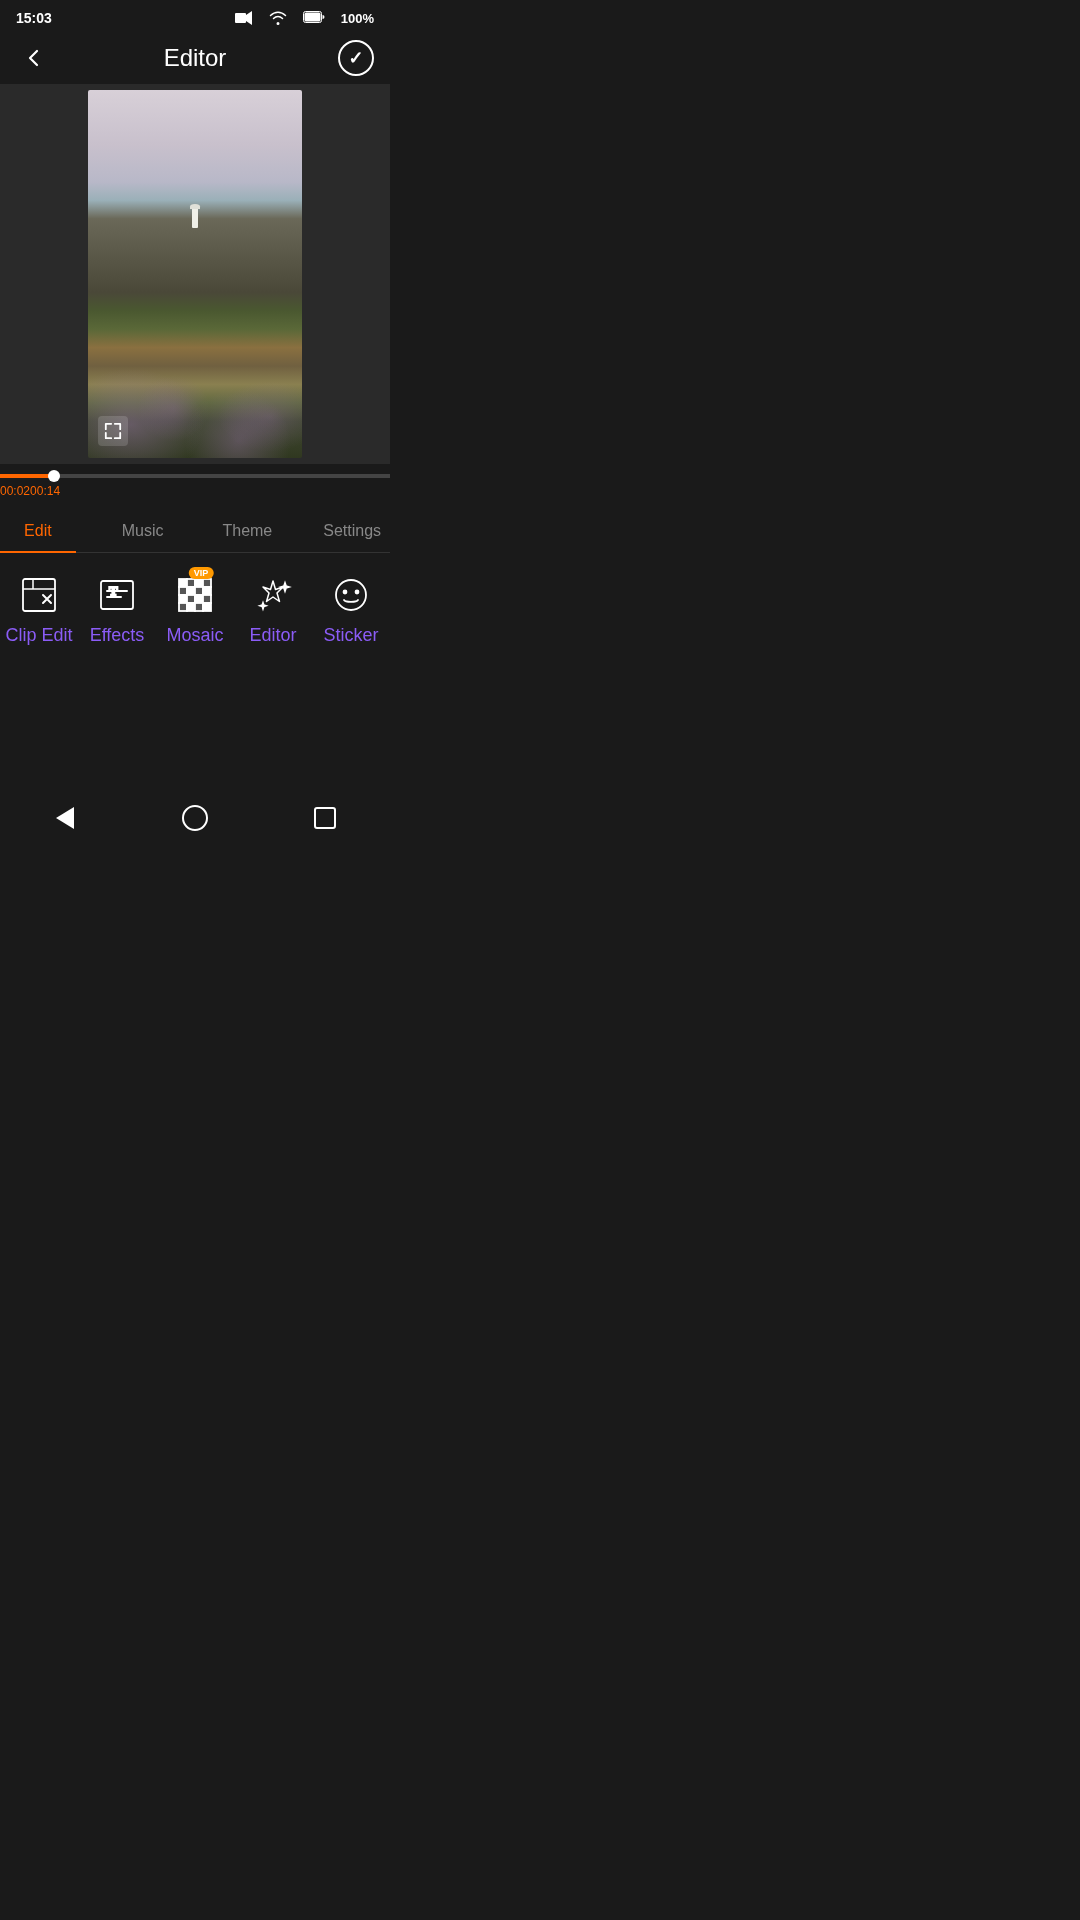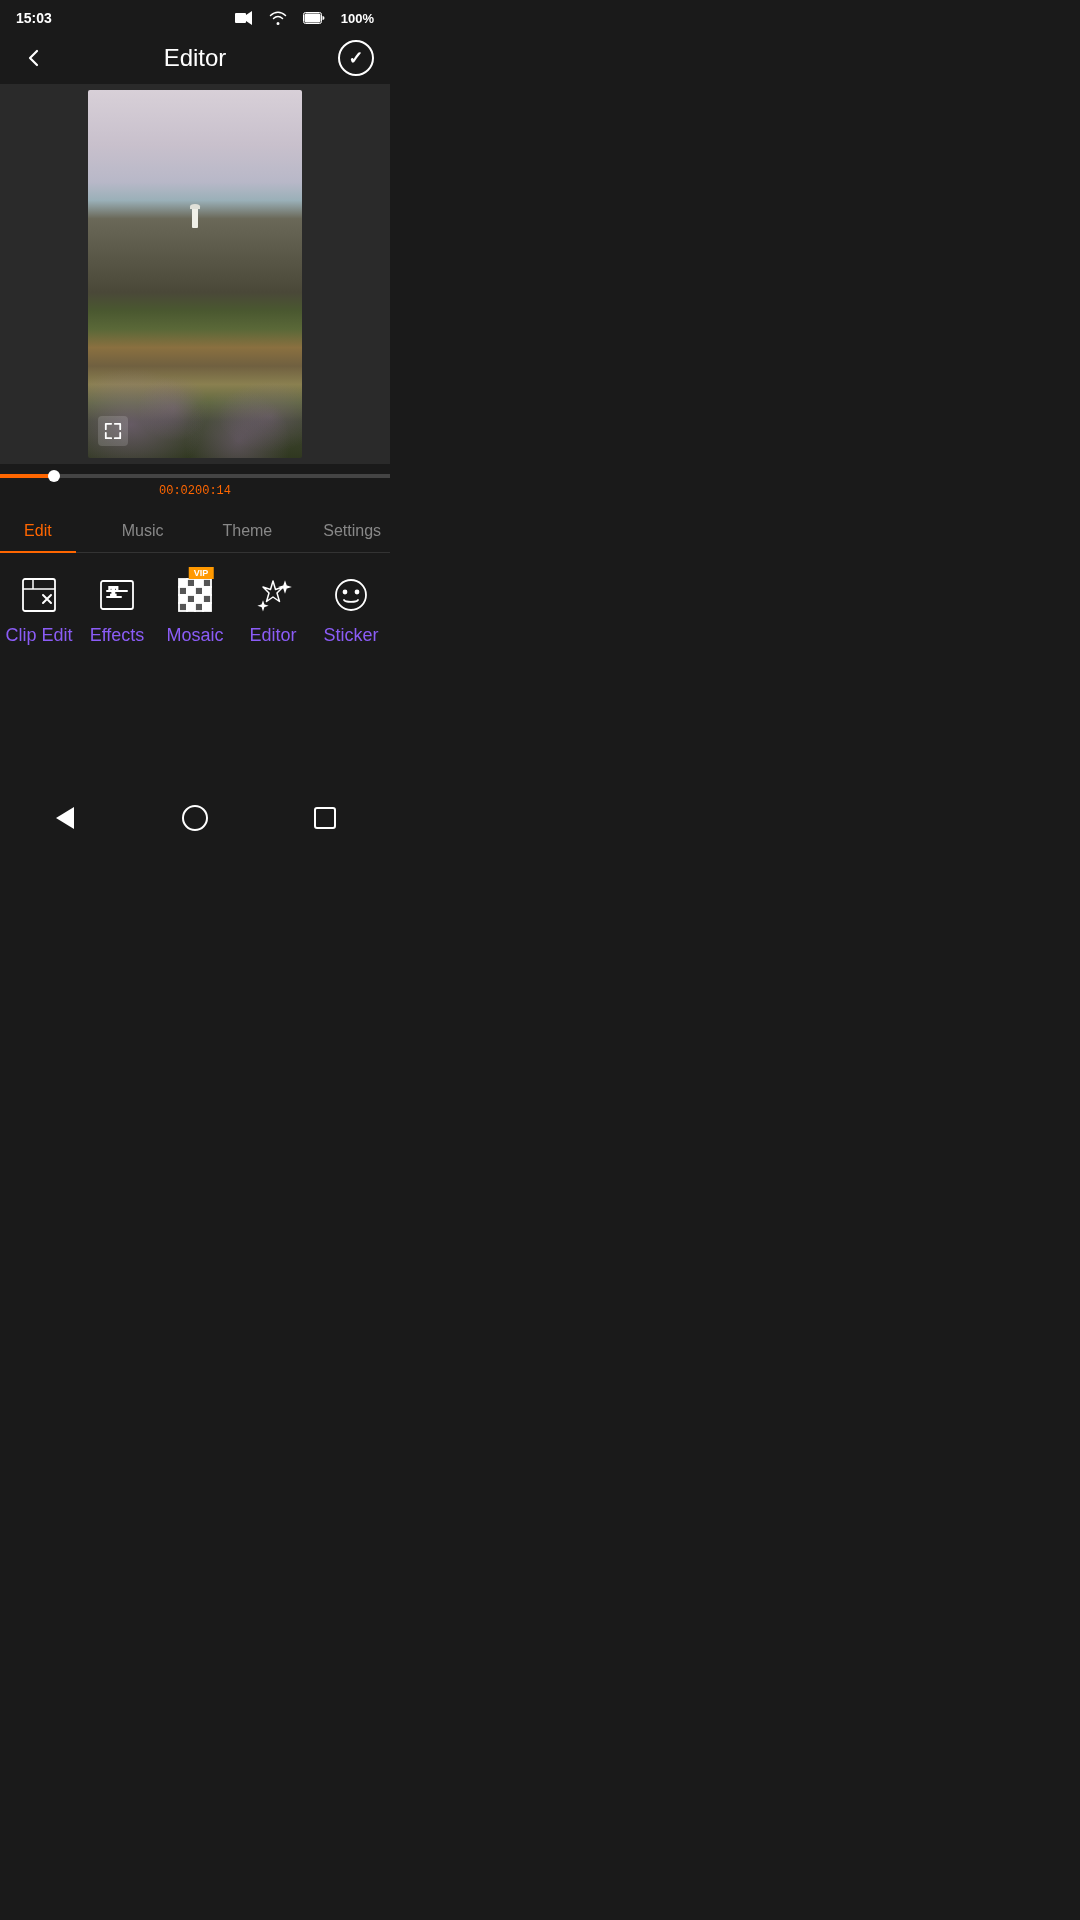--- a/index.html
+++ b/index.html
@@ -26,21 +26,21 @@
     }
 
     .status-time {
       font-size: 14px;
       font-weight: 600;
       color: #fff;
     }
 
     .status-icons {
       display: flex;
-      align-items: center;
+      align-items: flex-start;
       gap: 16px;
     }
 
     .status-icons span {
       font-size: 12px;
       color: #fff;
     }
 
     
     .header {
@@ -223,23 +223,22 @@
       right: -5px;
       top: -4px;
       width: 12px;
       height: 12px;
       background: #fff;
       border-radius: 50%;
     }
 
     .time-labels {
       display: flex;
-      justify-content: center;
+      justify-content: flex-start;
       padding: 6px 0 0;
-      font-family: Liberation Mono, monospace;
     }
 
     .time-label {
       font-size: 12px;
       color: #ff6600;
       font-weight: 500;
     }
 
     
     .tab-bar {
@@ -318,21 +317,21 @@
     .vip-badge {
       position: absolute;
       top: -2px;
       left: 50%;
       transform: translateX(-50%) translateX(6px);
       background: #ff9900;
       color: #fff;
       font-size: 9px;
       font-weight: bold;
       padding: 1px 5px;
-      border-radius: 0;
+      border-radius: 6px;
     }
 
     
     .nav-bar {
       position: absolute;
       bottom: 0;
       left: 0;
       right: 0;
       height: 52px;
       background: #1a1a1a;

